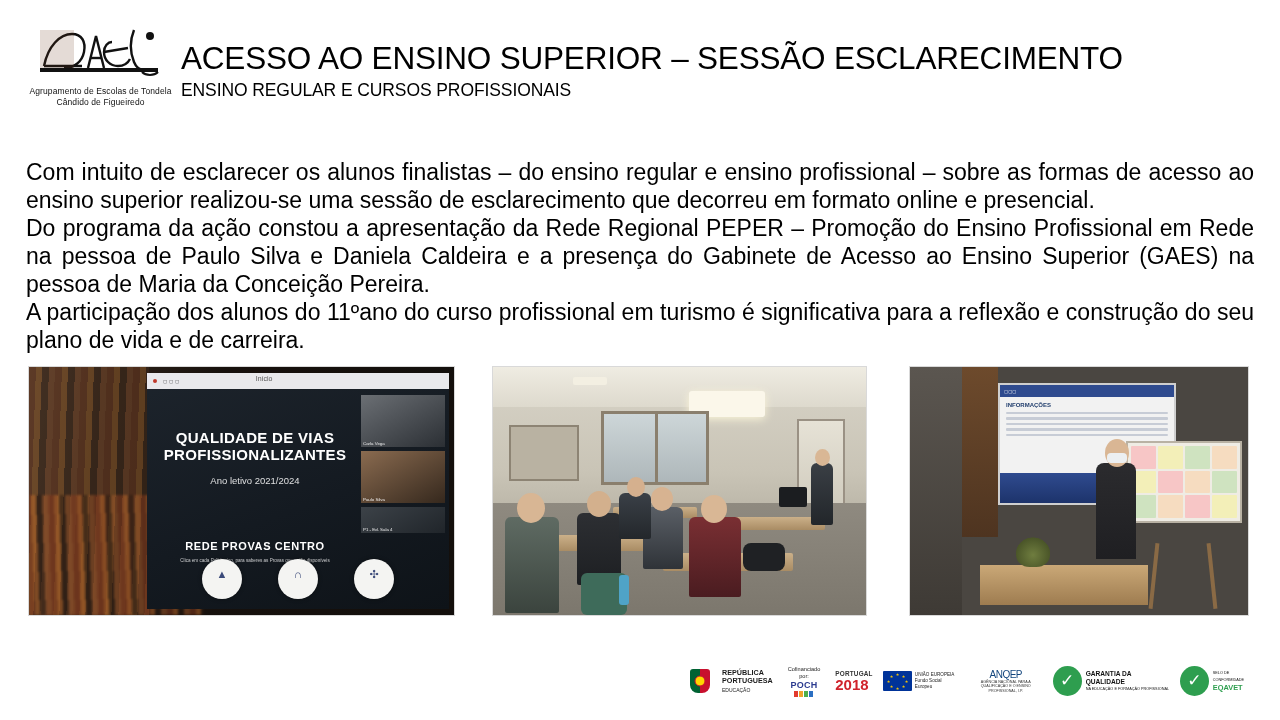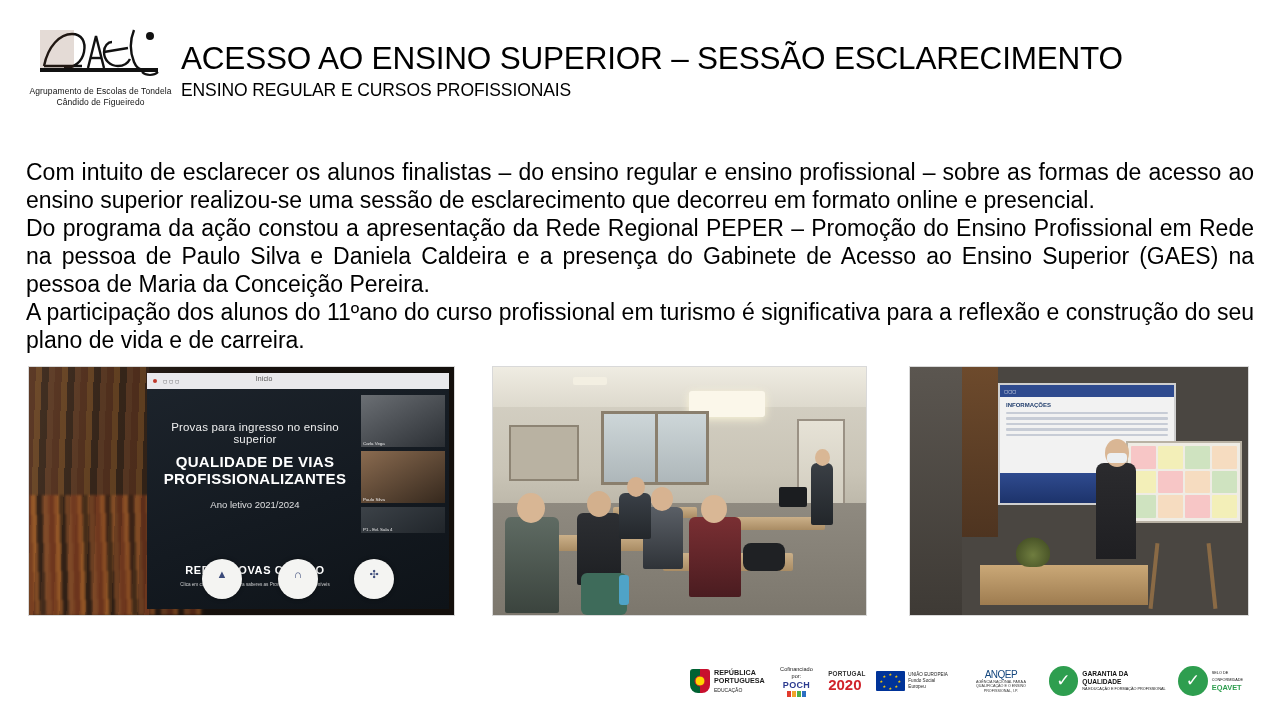--- a/index.html
+++ b/index.html
@@ -311,21 +311,21 @@
     position: absolute;
     left: 690px;
     top: 652px;
     width: 570px;
     height: 58px;
     display: flex;
     align-items: center;
     gap: 10px;
   }
   .f-item { display: flex; align-items: center; }
-  .f-rp { display: flex; align-items: center; gap: 4px; }
+  .f-rp { display: flex; align-items: center; gap: 12px; }
   .f-shield {
     width: 20px; height: 24px;
     background: linear-gradient(90deg,#006233 50%, #c8102e 50%);
     border-radius: 3px 3px 8px 8px;
     position: relative;
   }
   .f-shield::after {
     content:""; position:absolute; left:50%; top:50%;
     transform: translate(-50%,-50%);
     width: 9px; height: 9px; border-radius: 50%;
@@ -423,21 +423,20 @@
       <div class="p1-books2"></div>
 
       <div class="p1-screen">
         <div class="p1-topbar">
           <span class="tb-dot"></span>
           <span class="tb-txt">▢ ▢ ▢</span>
         </div>
         <div class="p1-inicio">Início</div>
 
         <div class="p1-slidetext">
-          <div class="p1-l1">Provas para ingresso no ensino superior</div>
           <div class="p1-l2">QUALIDADE DE VIAS PROFISSIONALIZANTES</div>
           <div class="p1-l3">Ano letivo 2021/2024</div>
           <div class="p1-l4">REDE PROVAS CENTRO</div>
           <div class="p1-l5">Clica em cada Politécnico, para saberes as Provas que estão disponíveis</div>
         </div>
 
         <div class="p1-thumbs">
           <div class="p1-thumb">
             <span class="nm">Carla Vega</span>
           </div>
@@ -562,21 +561,21 @@
           <span style="background:#e23b2e;"></span>
           <span style="background:#f0a32a;"></span>
           <span style="background:#4fae4a;"></span>
           <span style="background:#2b6fc2;"></span>
         </span>
       </div>
     </div>
 
     <div class="f-item f-pt2020">
       <span class="top">PORTUGAL</span>
-      <span class="num">2020</span>
+      <span class="num">2018</span>
     </div>
 
     <div class="f-item f-eu">
       <div class="f-euflag">
         <span class="star" style="left:13px;top:2px;">★</span>
         <span class="star" style="left:19px;top:4px;">★</span>
         <span class="star" style="left:22px;top:9px;">★</span>
         <span class="star" style="left:19px;top:14px;">★</span>
         <span class="star" style="left:13px;top:16px;">★</span>
         <span class="star" style="left:7px;top:14px;">★</span>

